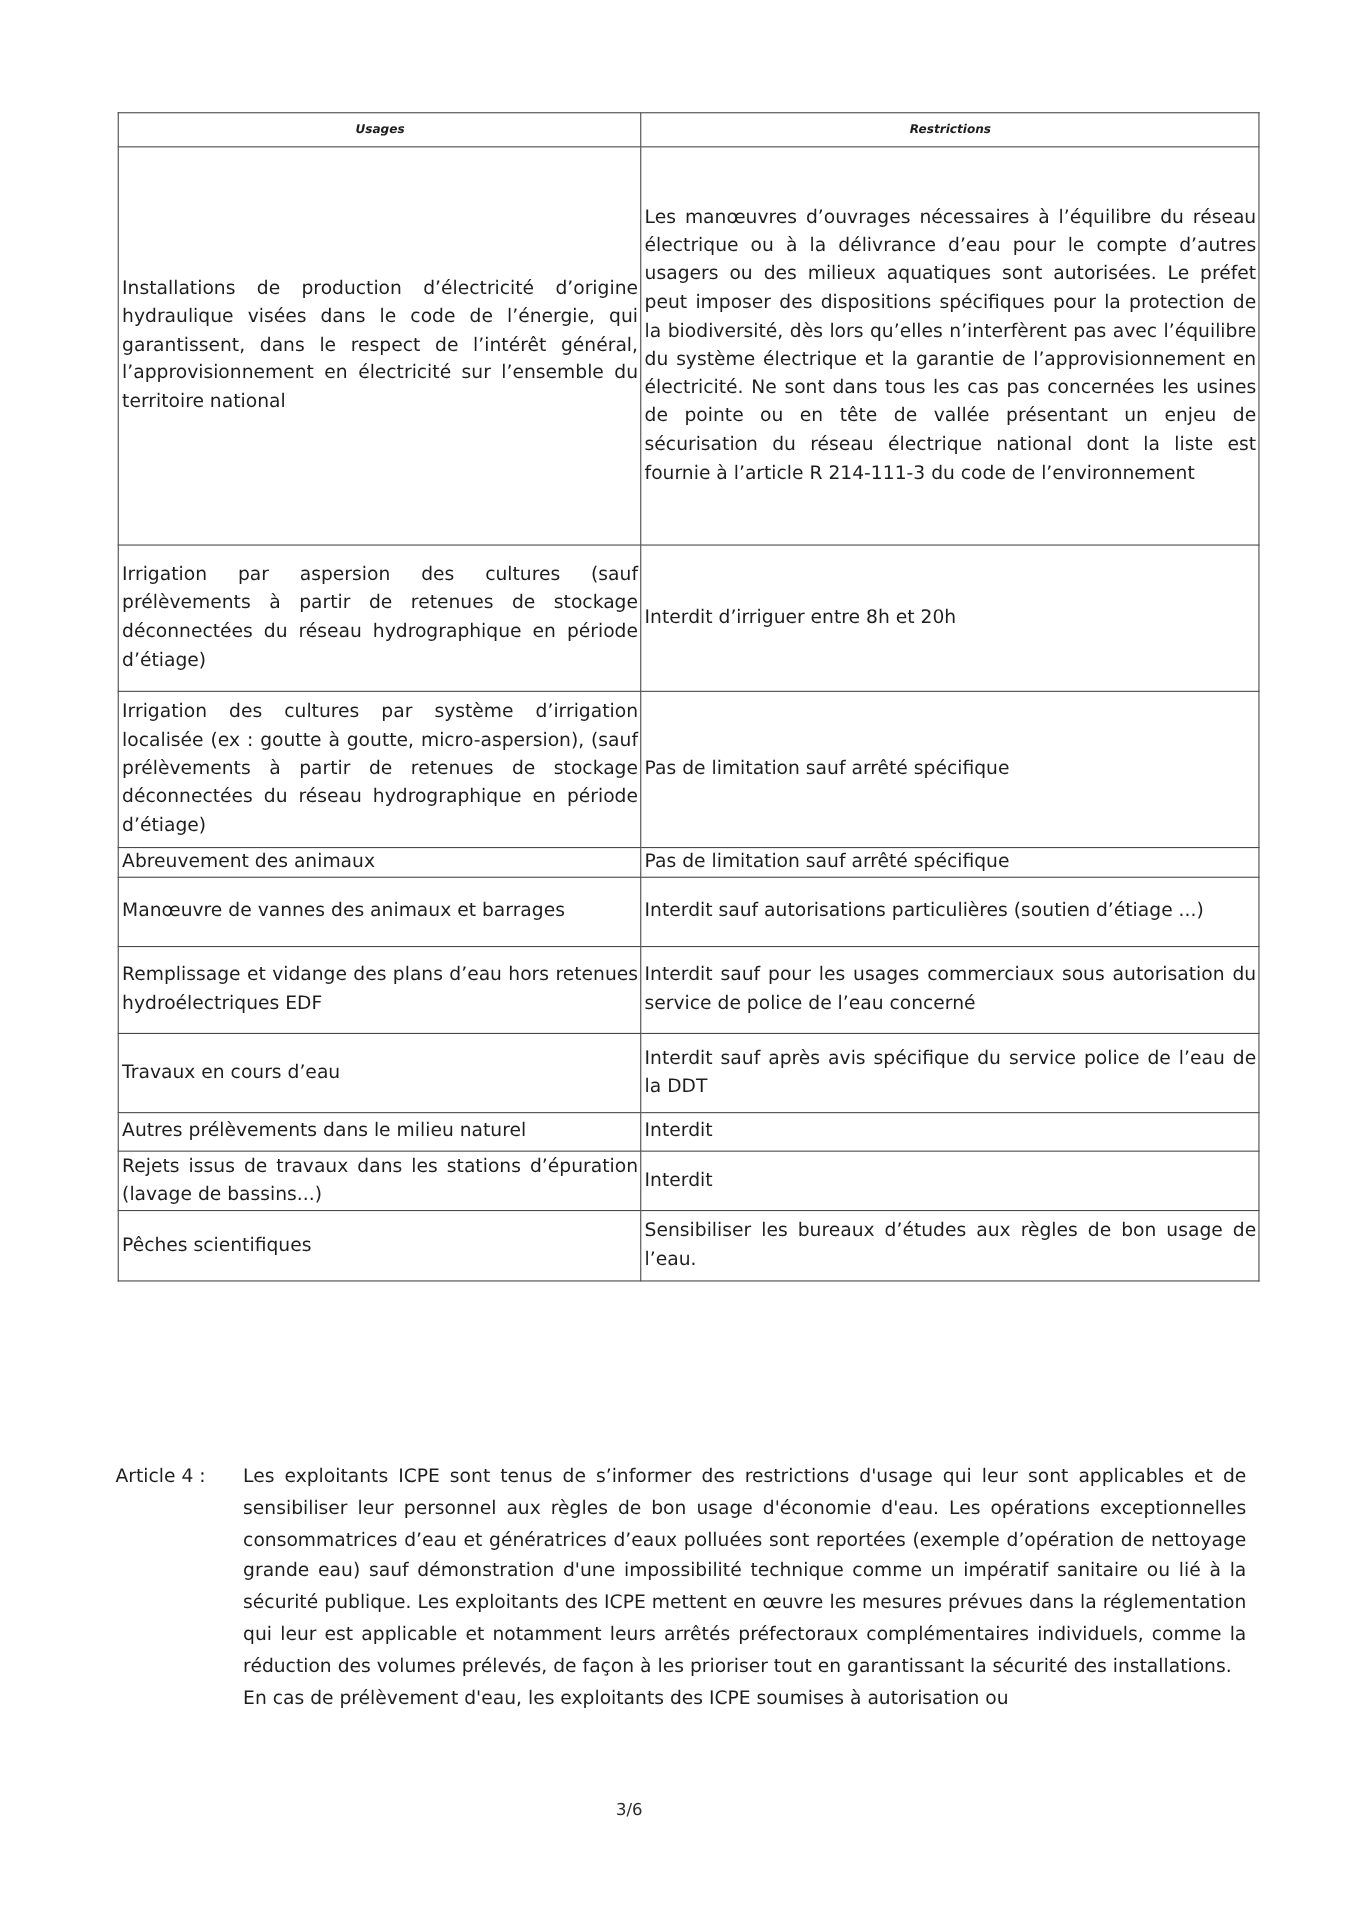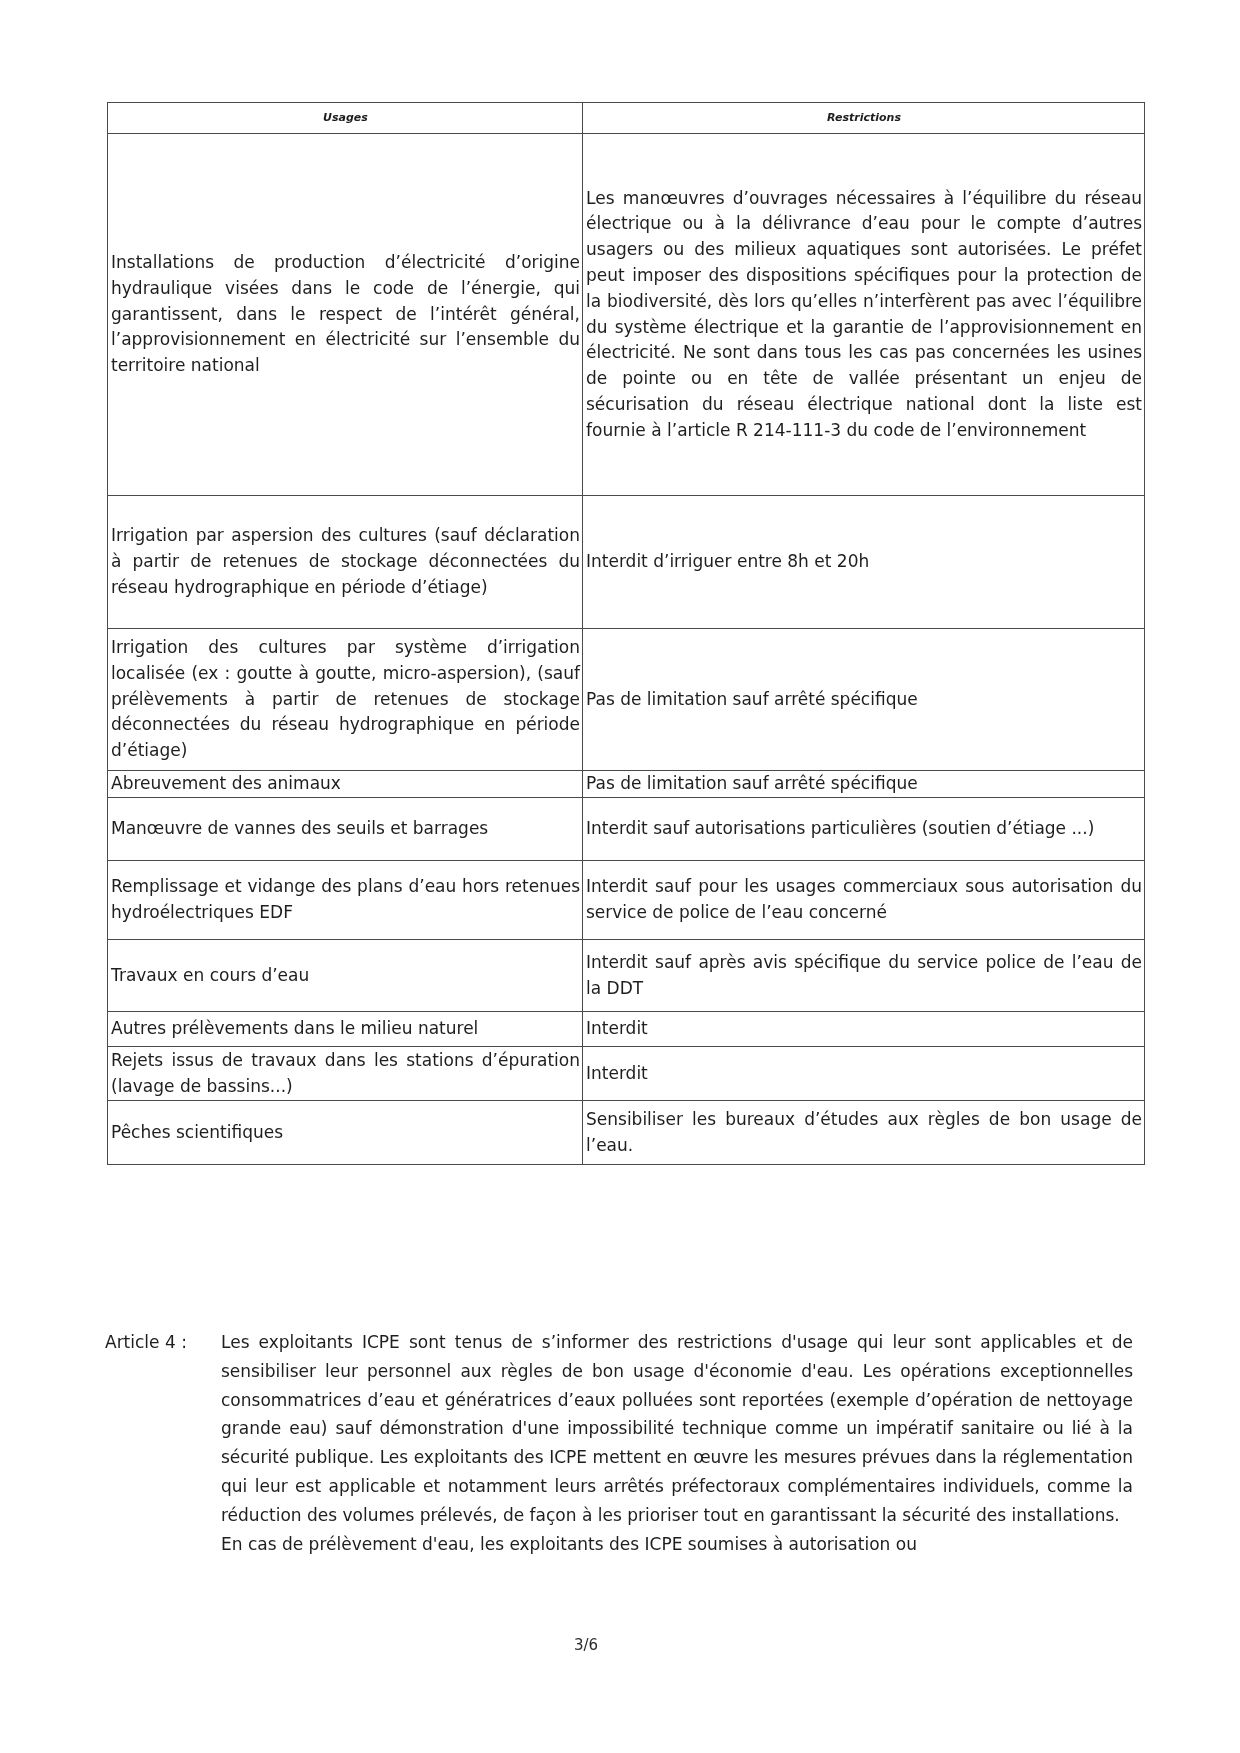--- a/index.html
+++ b/index.html
@@ -40,21 +40,21 @@
     font-size: 17px; line-height: 28.8px; text-align: justify;
   }
   .para1 { top: 1195px; }
   .article-label {
     position: absolute; left: 105px; top: 1328px; font-size: 17px; line-height: 28.8px;
   }
   .para2 { top: 1328px; }
   .para2 p { margin: 0; }
   .page-number {
     position: absolute; left: 0; width: 1144px; top: 1636px; text-align: center;
-    font-size: 15px; color: #2a2a2a; padding-left: 14px;
+    font-size: 15px; color: #2a2a2a;
   }
 </style>
 </head>
 <body>
 
 <div class="page">
 
   <table class="restrictions">
     <colgroup>
         <col class="c1">
@@ -65,33 +65,33 @@
         <th>Usages</th>
         <th>Restrictions</th>
       </tr>
     </thead>
     <tbody>
       <tr class="r1">
         <td>Installations de production d’électricité d’origine hydraulique visées dans le code de l’énergie, qui garantissent, dans le respect de l’intérêt général, l’approvisionnement en électricité sur l’ensemble du territoire national</td>
         <td>Les manœuvres d’ouvrages nécessaires à l’équilibre du réseau électrique ou à la délivrance d’eau pour le compte d’autres usagers ou des milieux aquatiques sont autorisées. Le préfet peut imposer des dispositions spécifiques pour la protection de la biodiversité, dès lors qu’elles n’interfèrent pas avec l’équilibre du système électrique et la garantie de l’approvisionnement en électricité. Ne sont dans tous les cas pas concernées les usines de pointe ou en tête de vallée présentant un enjeu de sécurisation du réseau électrique national dont la liste est fournie à l’article R 214-111-3 du code de l’environnement</td>
       </tr>
       <tr class="r2">
-        <td>Irrigation par aspersion des cultures (sauf déclaration à partir de retenues de stockage déconnectées du réseau hydrographique en période d’étiage)</td>
+        <td>Irrigation par aspersion des cultures (sauf prélèvements à partir de retenues de stockage déconnectées du réseau hydrographique en période d’étiage)</td>
         <td>Interdit d’irriguer entre 8h et 20h</td>
       </tr>
       <tr class="r3">
         <td>Irrigation des cultures par système d’irrigation localisée (ex : goutte à goutte, micro-aspersion), (sauf prélèvements à partir de retenues de stockage déconnectées du réseau hydrographique en période d’étiage)</td>
         <td>Pas de limitation sauf arrêté spécifique</td>
       </tr>
       <tr class="r4">
         <td>Abreuvement des animaux</td>
         <td>Pas de limitation sauf arrêté spécifique</td>
       </tr>
       <tr class="r5">
-        <td>Manœuvre de vannes des seuils et barrages</td>
+        <td>Manœuvre de vannes des animaux et barrages</td>
         <td>Interdit sauf autorisations particulières (soutien d’étiage ...)</td>
       </tr>
       <tr class="r6">
         <td>Remplissage et vidange des plans d’eau hors retenues hydroélectriques EDF</td>
         <td>Interdit sauf pour les usages commerciaux sous autorisation du service de police de l’eau concerné</td>
       </tr>
       <tr class="r7">
         <td>Travaux en cours d’eau</td>
         <td>Interdit sauf après avis spécifique du service police de l’eau de la DDT</td>
       </tr>

